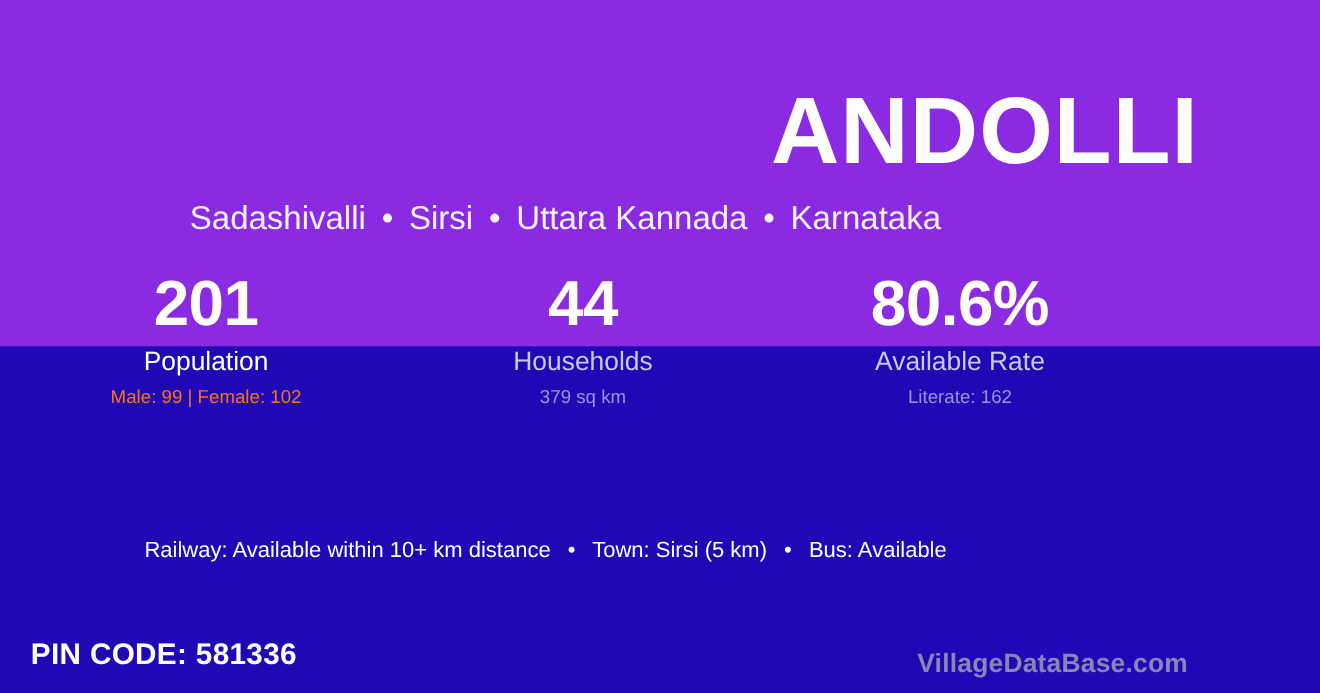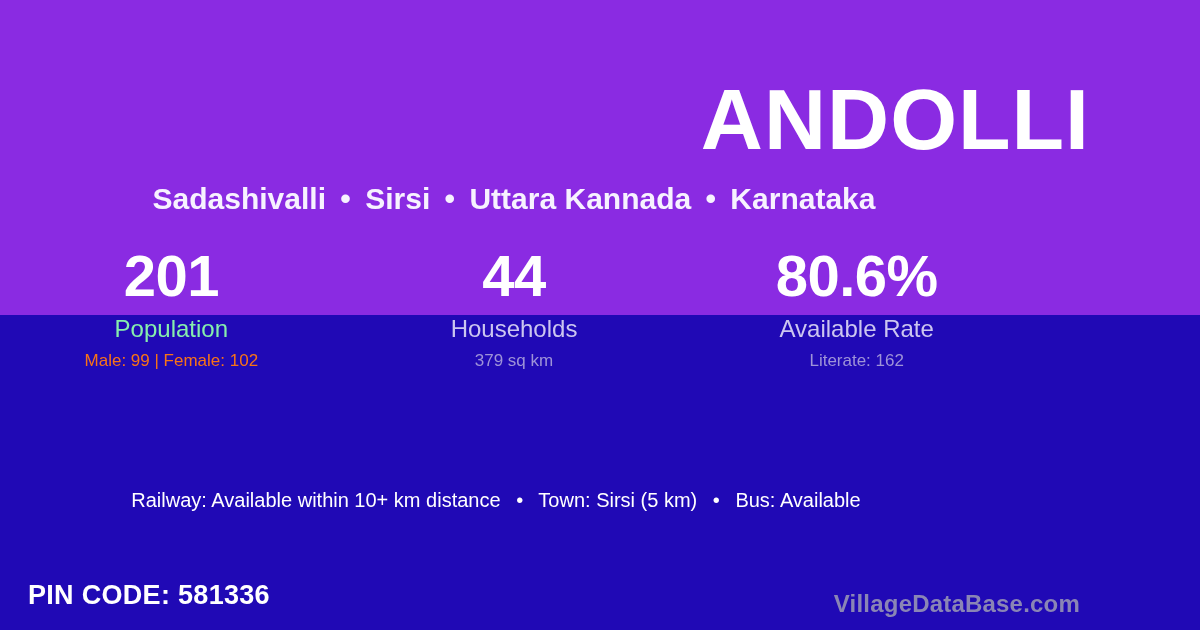--- a/index.html
+++ b/index.html
@@ -65,34 +65,34 @@
     white-space: nowrap;
   }
   #village-subtitle {
     margin: 0;
     padding: 0;
     position: absolute;
     left: 0;
     top: 182px;
     width: 1028px;
     font-size: 30px;
-    font-weight: bold;
+    font-weight: normal;
     line-height: 1.1;
     color: #f7f2ff;
     white-space: nowrap;
   }
   #village-subtitle .sep {
     padding: 0 6px;
     color: #f7f2ff;
   }
 
   
   #stats {
     position: absolute;
-    left: 0;
+    left: 16px;
     top: 243px;
     width: 1028px;
     display: flex;
     flex-direction: row;
   }
   .stat {
     flex: 1 1 0;
     text-align: center;
   }
   .stat-value {
@@ -190,21 +190,21 @@
       <span>Uttara Kannada</span>
       <span class="sep">•</span>
       <span>Karnataka</span>
     </div>
   </div>
 
   <div id="stats">
 
     <div class="stat">
       <span class="stat-value">201</span>
-      <span class="stat-label" style="color: #86efac;">Population</span>
+      <span class="stat-label" style="color: #ffffff;">Population</span>
       <span class="stat-sub" style="color: #f97316;">Male: 99 | Female: 102</span>
     </div>
 
     <div class="stat">
       <span class="stat-value">44</span>
       <span class="stat-label" style="color: rgb(204, 198, 240);">Households</span>
       <span class="stat-sub" style="color: rgb(158, 147, 216);">379 sq km</span>
     </div>
 
     <div class="stat">

